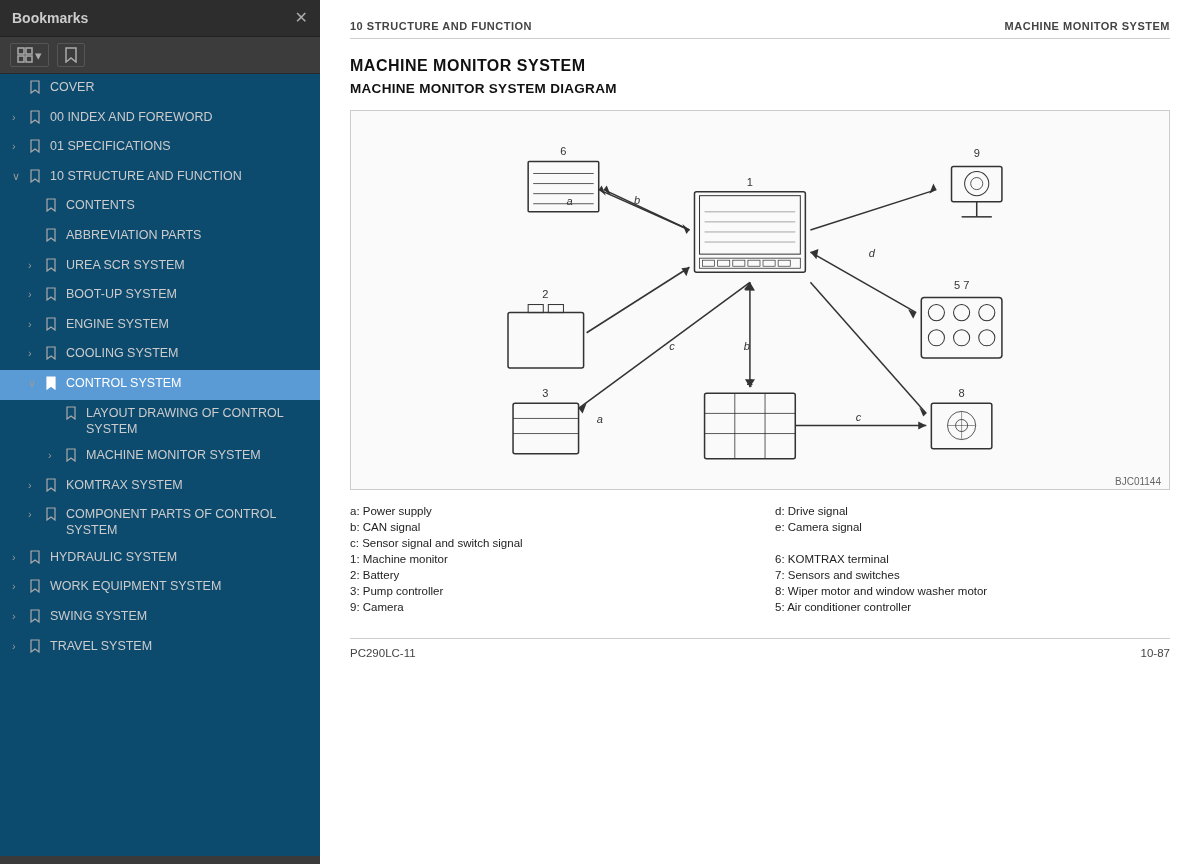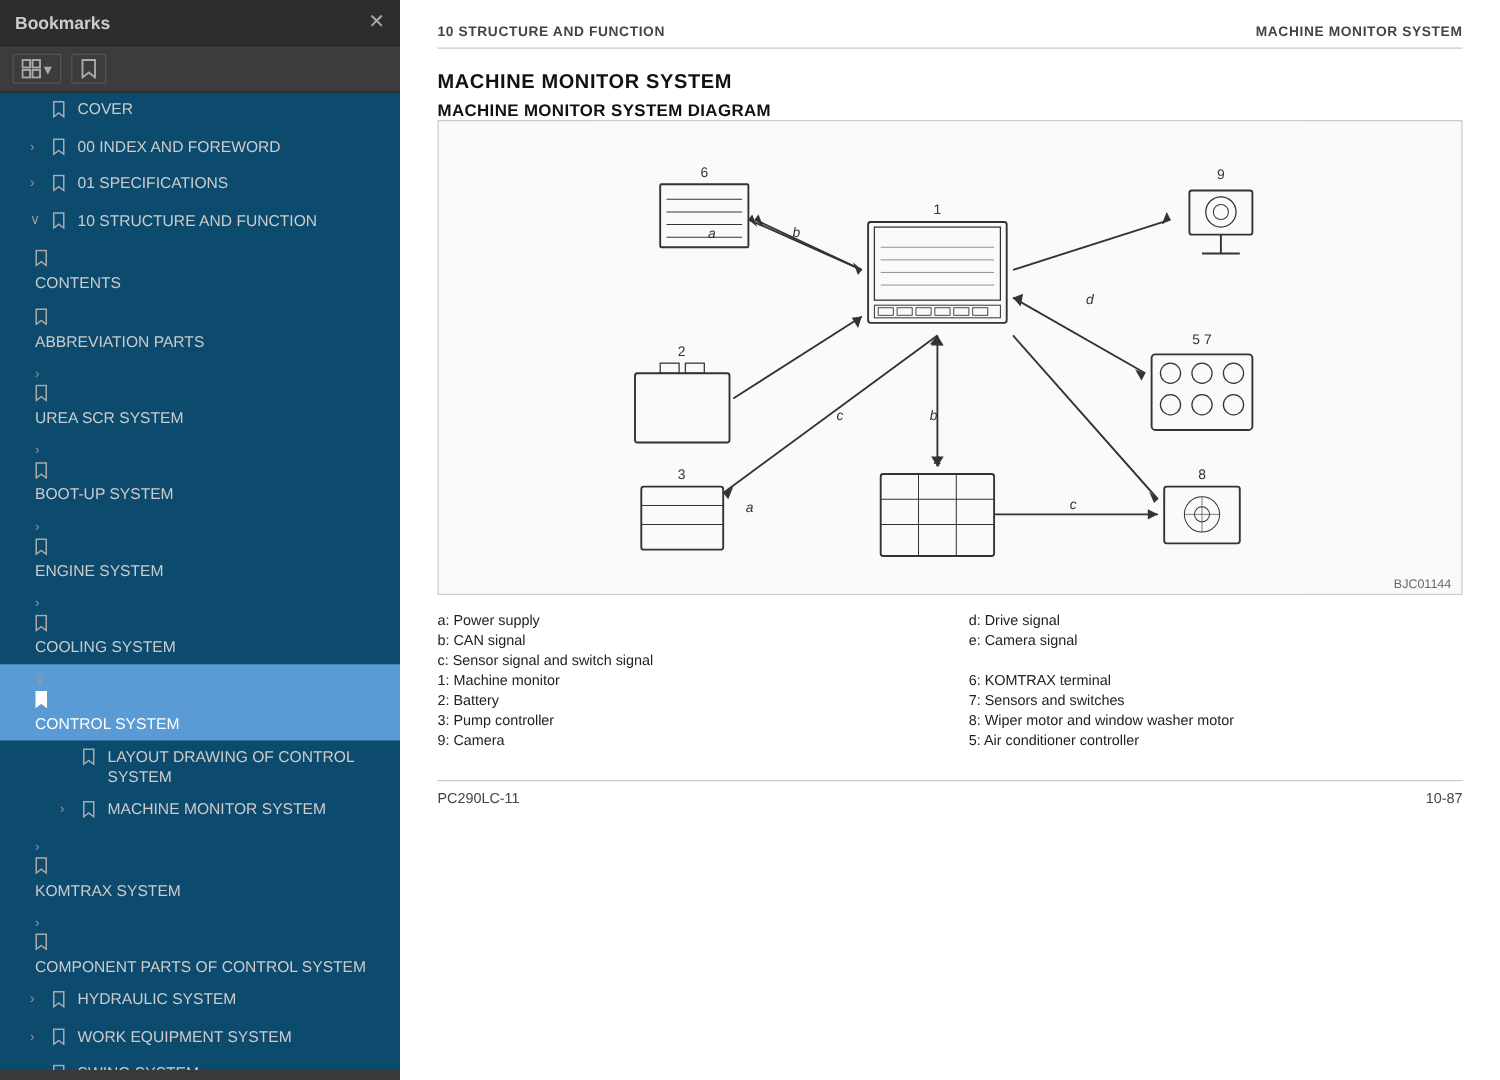--- a/index.html
+++ b/index.html
@@ -93,22 +93,22 @@
       min-width: 14px;
       margin-right: 6px;
       margin-top: 1px;
       font-size: 12px;
       color: #aaa;
     }
     .tree-item.active .bookmark-icon { color: #fff; }
     .tree-item .item-label { flex: 1; }
 
     
-    .indent-0 { padding-left: 24px; }
-    .indent-1 { padding-left: 28px; flex-direction: column; }
+    .indent-0 { padding-left: 12px; }
+    .indent-1 { padding-left: 28px; }
     .indent-2 { padding-left: 48px; }
 
     
     #main {
       flex: 1;
       background: #fff;
       overflow-y: auto;
       padding: 20px 30px;
       position: relative;
     }
@@ -133,20 +133,21 @@
       font-size: 16px;
       font-weight: bold;
       color: #111;
       margin-bottom: 6px;
       letter-spacing: 0.5px;
     }
     #main-subtitle {
       font-size: 13.5px;
       font-weight: bold;
       color: #111;
+      margin-bottom: 14px;
       letter-spacing: 0.3px;
     }
 
     #diagram-box {
       border: 1px solid #ccc;
       background: #fafafa;
       width: 100%;
       height: 380px;
       position: relative;
       margin-bottom: 14px;

